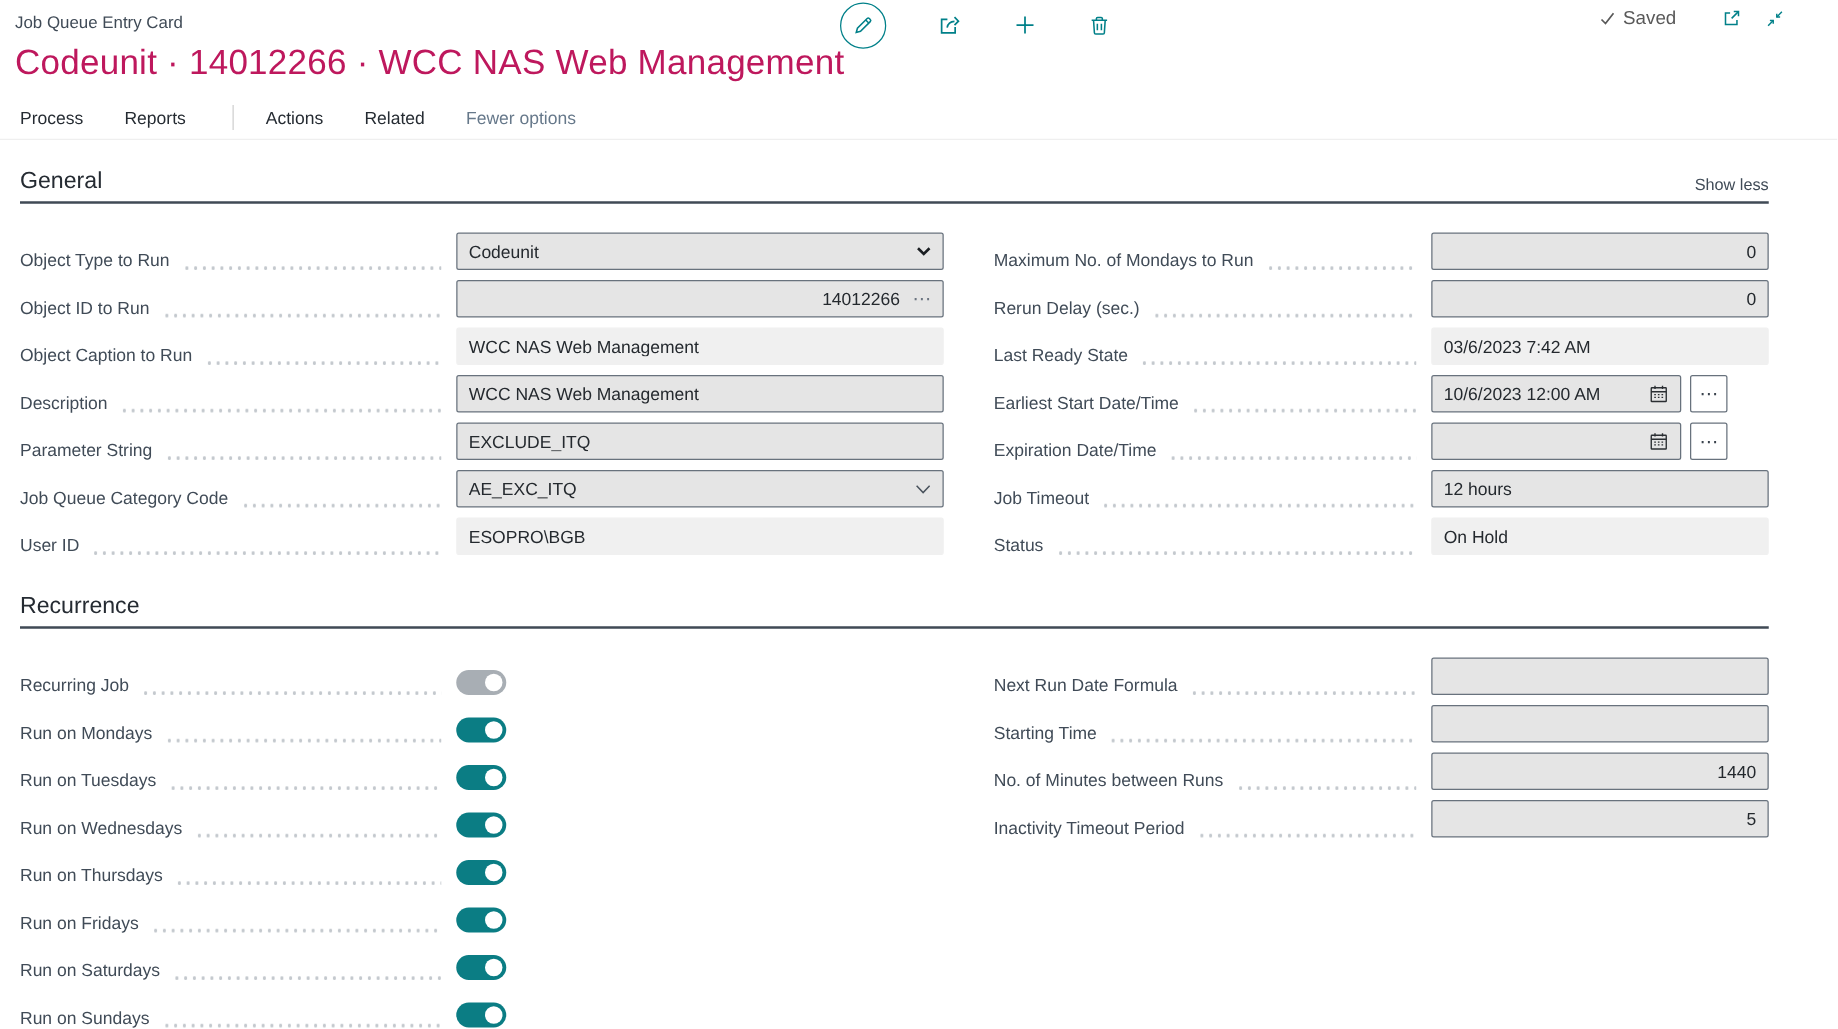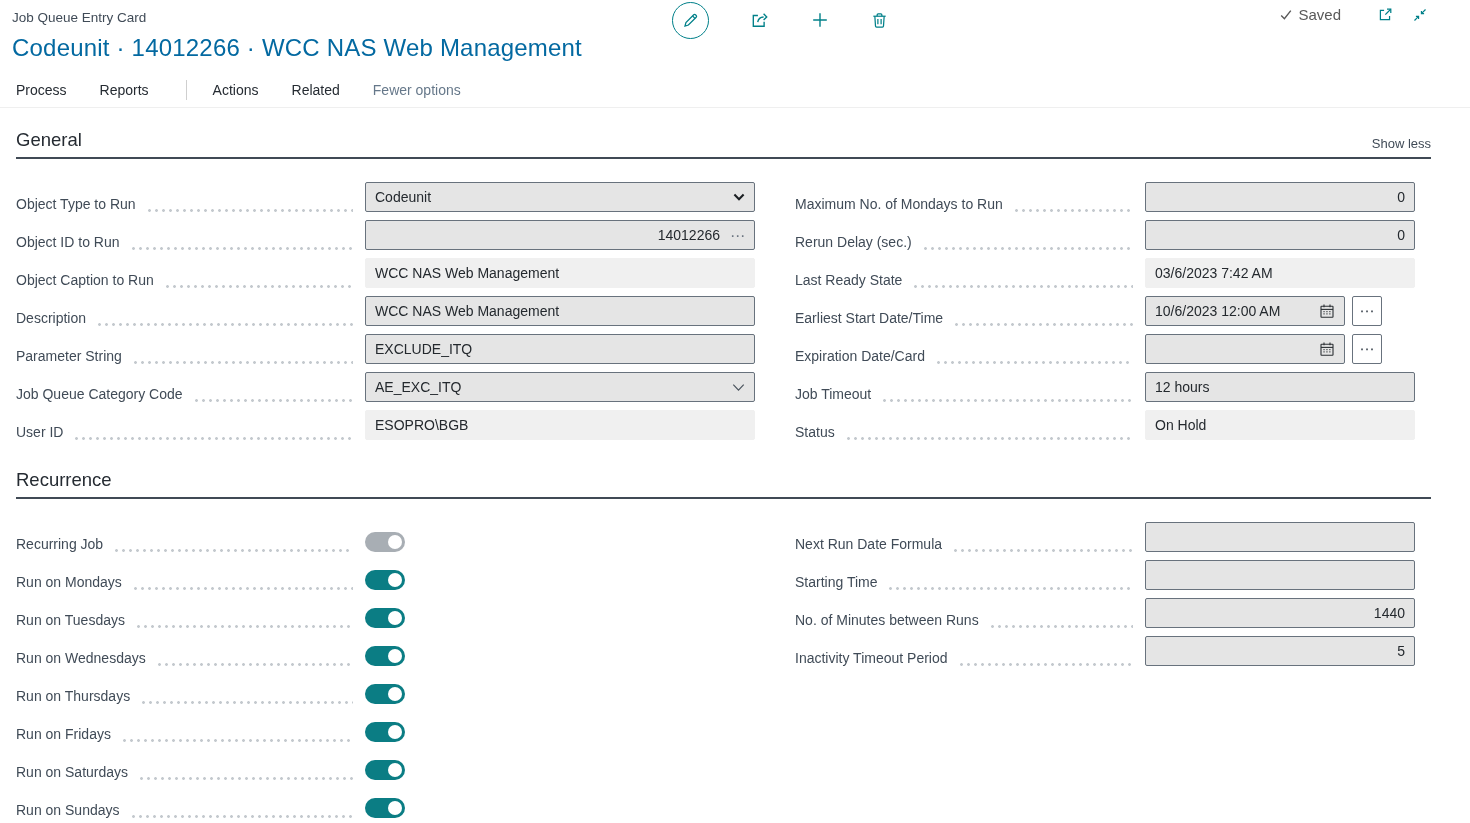--- a/index.html
+++ b/index.html
@@ -9,39 +9,39 @@
   :root{
     --accent:#008089; --toggle-on:#0b7d84; --toggle-disabled:#a8aeb4;
     --disabled-bg:#f0f0f0; --label:#404b57; --value:#24292e;
     --border:#68727d; --section-line:#404a55; --dots:#c4c9ce;
     --saved:#595959; --fewer:#66788a;
   }
 
   
   .header { position:relative; padding:10px 0 0 12px; }
   .caption { font-size:13.5px; color:var(--label); }
-  .page-title { margin-top:9px; font-size:24px; font-weight:300; color:#0369a1; letter-spacing:.2px; }
+  .page-title { margin-top:9px; font-size:28px; font-weight:300; color:#be185d; letter-spacing:.2px; }
 
   .cmd-icons { position:absolute; top:0; left:672px; height:40px; display:flex; align-items:center; gap:40px; color:var(--accent); }
   .icon-btn { display:flex; align-items:center; justify-content:center; cursor:pointer; background:none; border:none; color:var(--accent); padding:0; }
   .pencil-circle { width:37px; height:37px; border:1px solid var(--accent); border-radius:50%; }
 
   .save-group { position:absolute; top:6px; right:42px; display:flex; align-items:flex-end; }
   .saved-wrap { display:flex; align-items:center; color:var(--saved); font-size:15px; gap:5px; }
   .win-icons { display:flex; align-items:center; gap:18px; margin-left:36px; color:var(--accent); }
 
   
   .menubar { display:flex; align-items:center; padding:0 0 0 16px; height:36px; margin-top:10px;
              border-bottom:1px solid #efefef; }
   .menu-item { font-size:14px; color:#252b32; margin-right:33px; cursor:pointer; }
   .menu-sep { width:1px; height:20px; background:#cfcfcf; margin:0 26px 0 4px; }
   .menu-item.fewer { color:var(--fewer); }
 
   
-  .section { padding:0 39px 0 16px; }
+  .section { padding:0 55px 0 16px; }
   .section-head { display:flex; justify-content:space-between; align-items:flex-end;
                   border-bottom:2px solid var(--section-line); padding-bottom:6px; margin-top:21px; }
   .section-title { font-size:18.5px; color:#252b32; font-weight:400; }
   .show-less { font-size:13px; color:var(--label); cursor:pointer; }
 
   .cols { display:grid; grid-template-columns:739px 620px; column-gap:40px; margin-top:23px; align-items:start; }
 
   .row { display:flex; align-items:flex-end; height:30px; margin-bottom:8px; }
   .flabel { font-size:14px; color:var(--label); white-space:nowrap; padding-right:6px; }
   .leader { flex:1; height:3px; margin:2px 12px 0 4px;
@@ -281,21 +281,21 @@
                     <path d="M5 1.6v2.6M11 1.6v2.6"></path>
                     <path d="M4.4 8.7h1.3M7.3 8.7h1.3M10.2 8.7h1.3M4.4 10.9h1.3M7.3 10.9h1.3M10.2 10.9h1.3" stroke-width="1"></path>
                   </svg>
                 </span>
               </div>
               <button class="assist-btn">⋯</button>
             </span>
           </span>
         </div>
         <div class="row">
-          <span class="flabel">Expiration Date/Card</span>
+          <span class="flabel">Expiration Date/Time</span>
           <span class="leader"></span>
           <span class="ctl">
             <span class="dt-wrap">
               <div class="field dt-field">
                 <span class="val"></span>
                 <span class="cal-icon">
                   <svg width="16" height="16" viewBox="0 0 16 16" fill="none" stroke="currentColor" stroke-width="1.1">
                     <rect x="2" y="3.2" width="12" height="11" rx="0.5"></rect>
                     <path d="M2 6.4h12"></path>
                     <path d="M5 1.6v2.6M11 1.6v2.6"></path>

